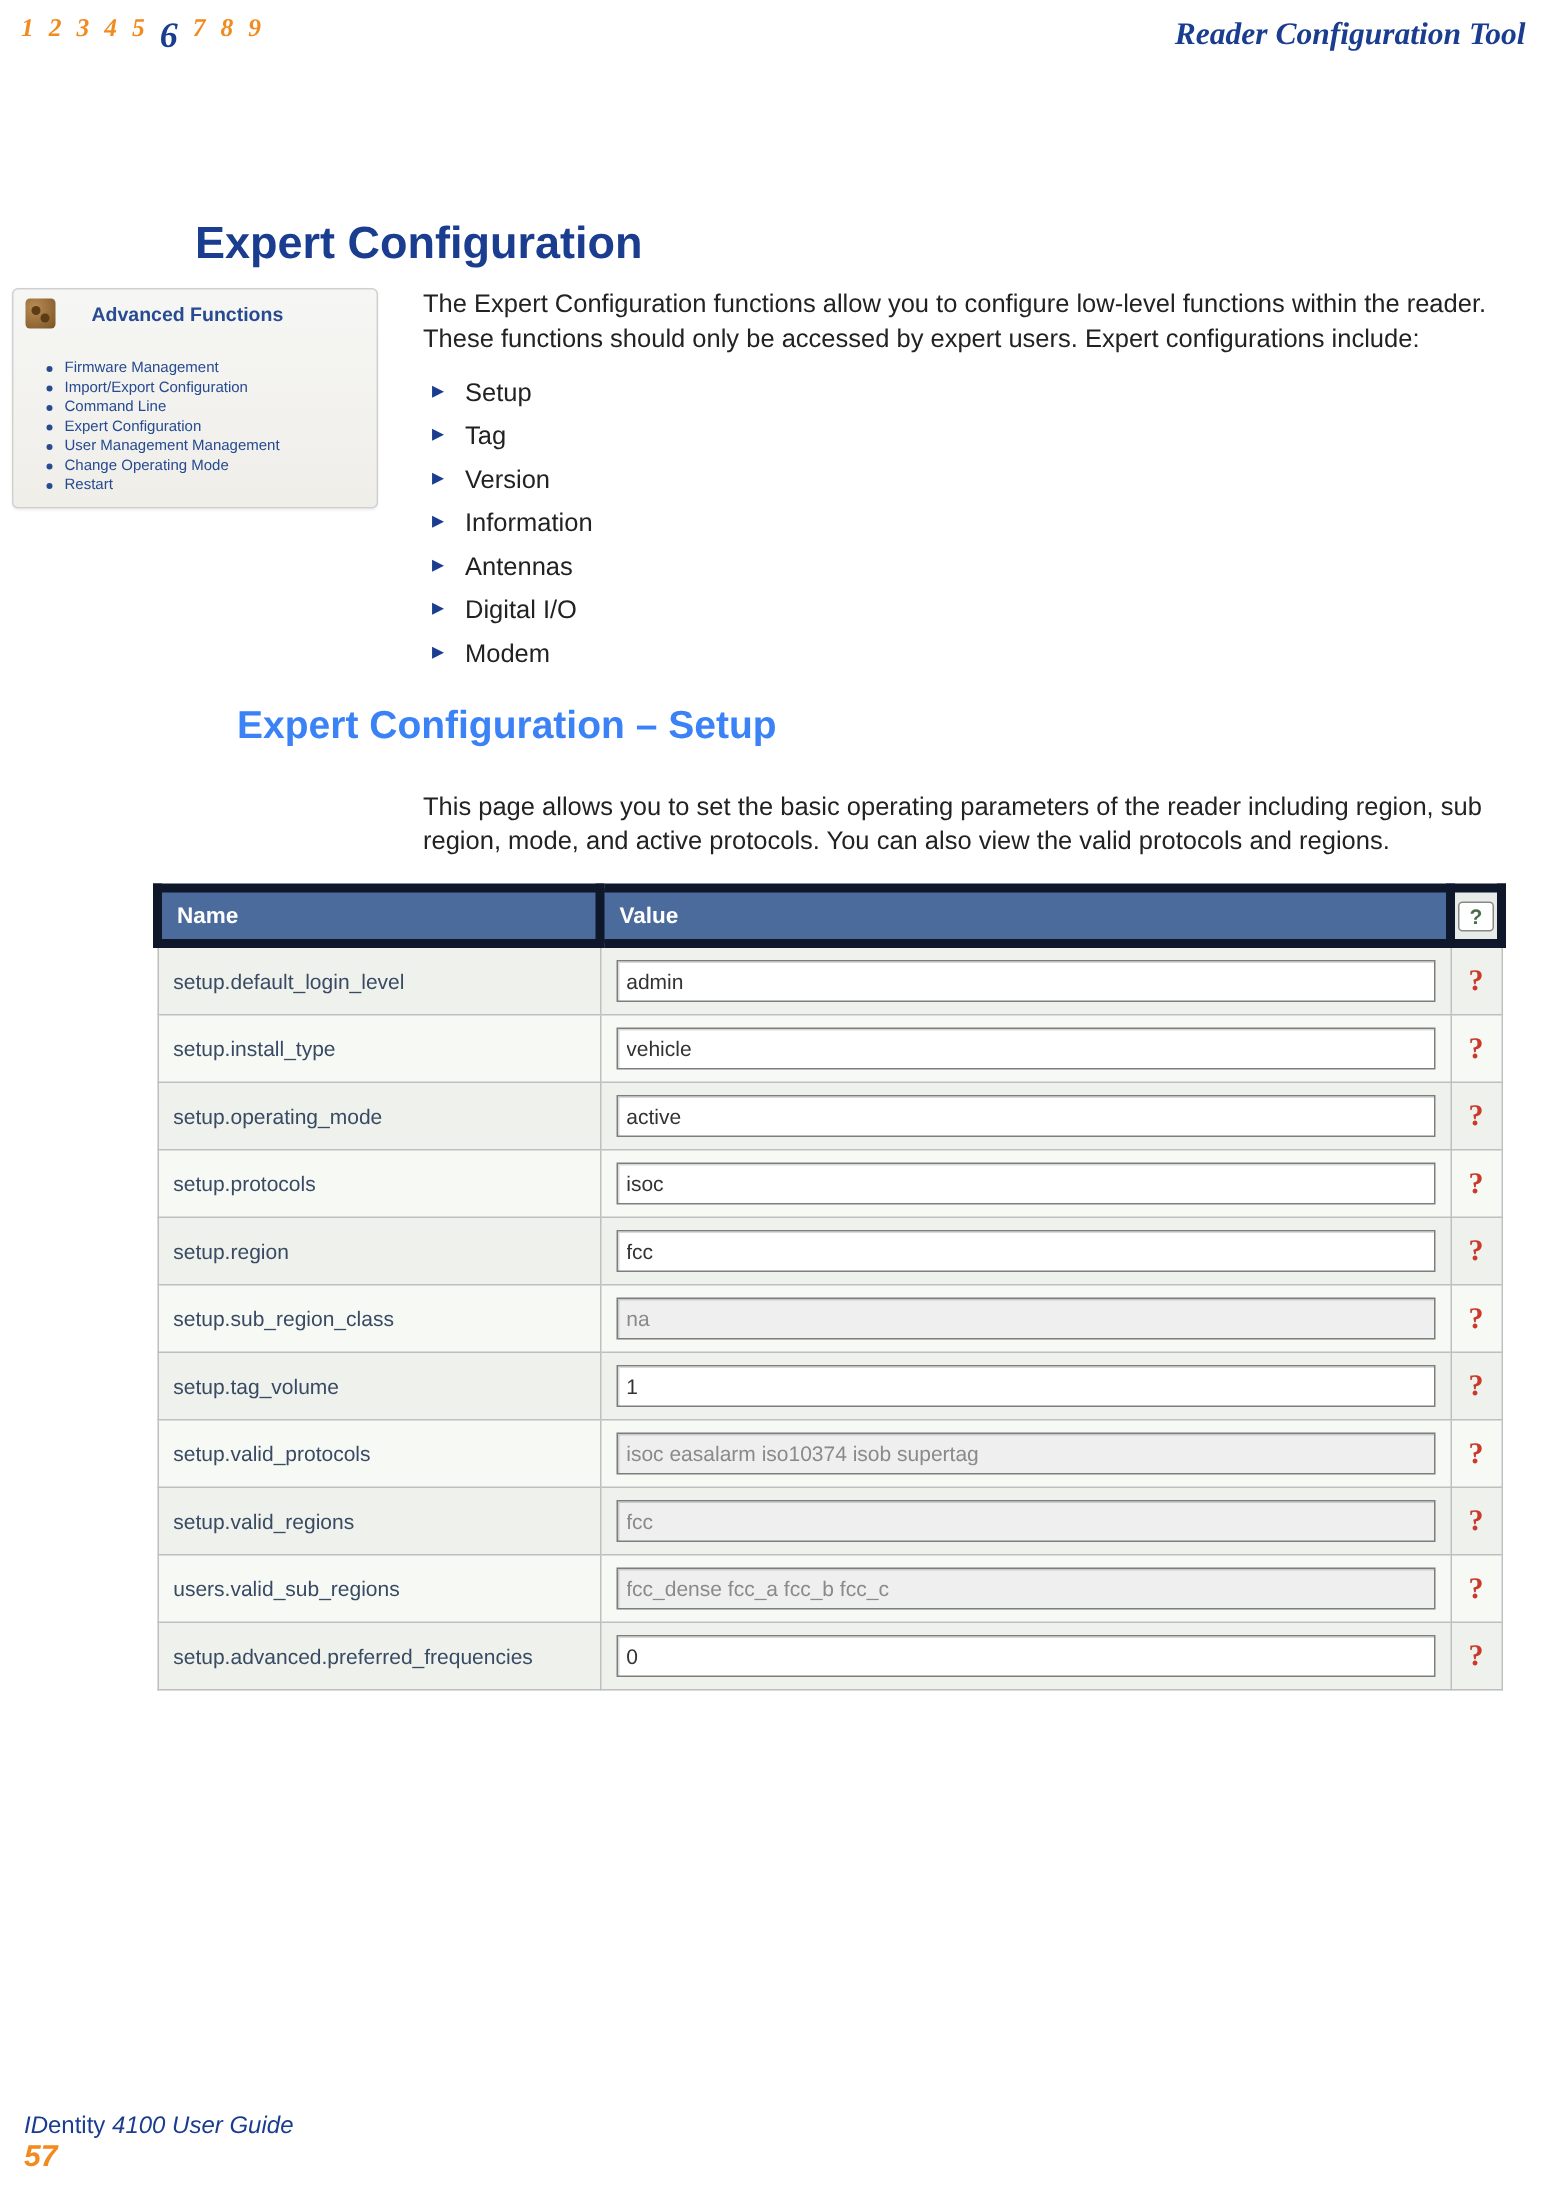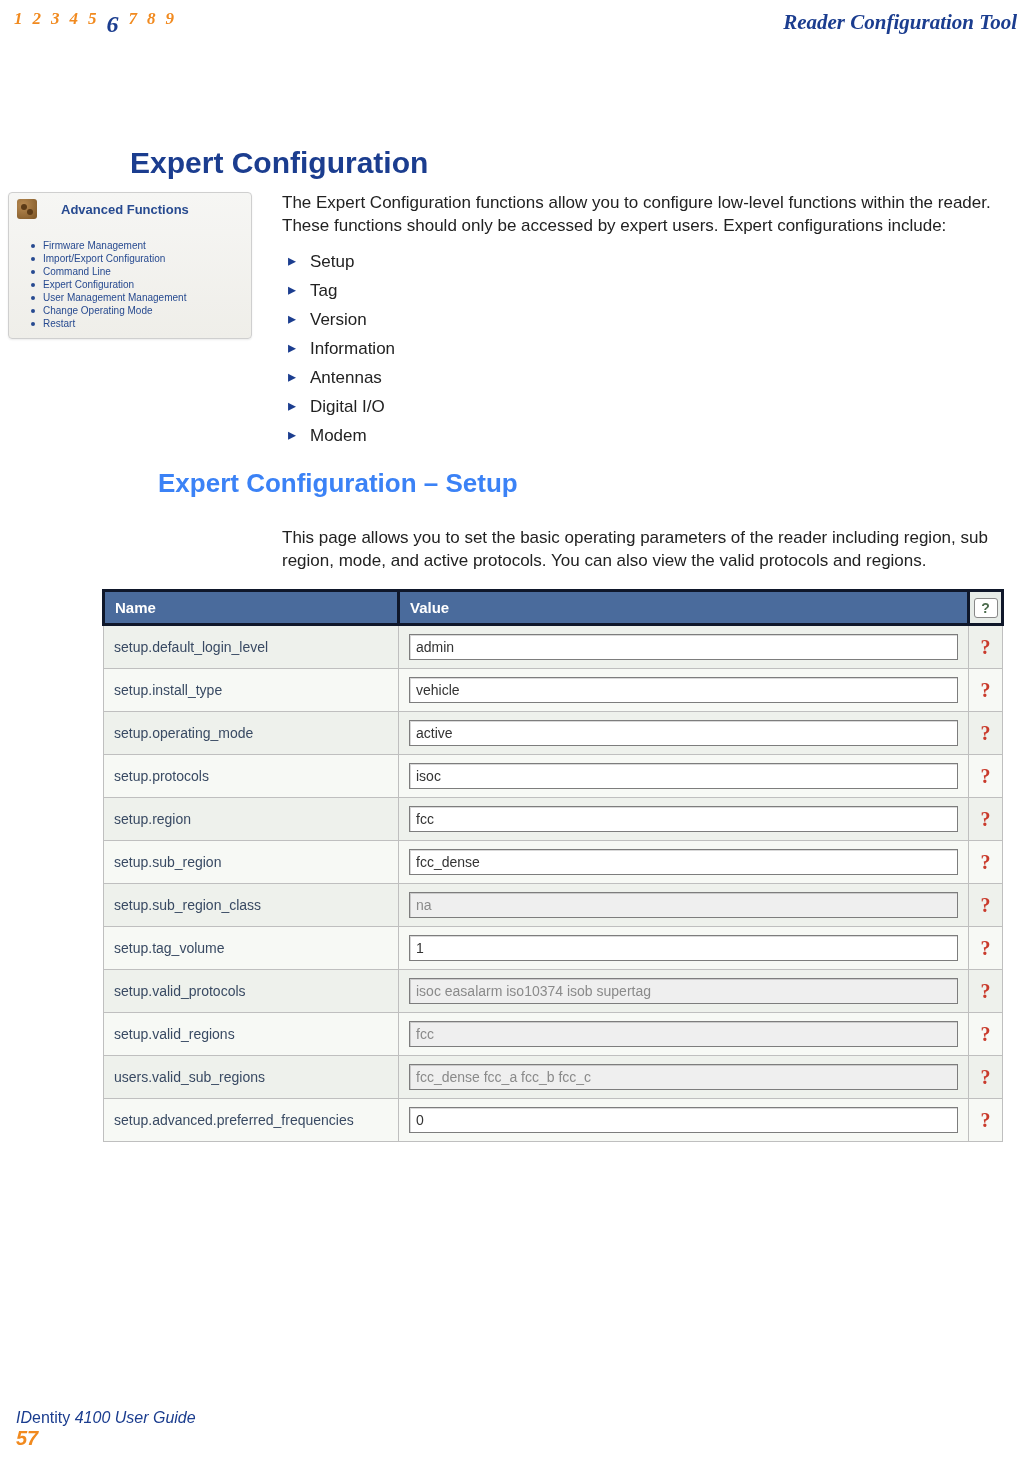--- a/index.html
+++ b/index.html
@@ -137,21 +137,21 @@
     border-collapse: collapse;
     font-family: Arial, sans-serif;
   }
   .config-table thead th {
     background: #4a6b9c;
     color:#fff;
     text-align:left;
     font-weight:bold;
     font-size:15px;
     padding: 7px 10px;
-    border:3px solid #0f172a;
+    border:6px solid #0f172a;
   }
   .config-table thead th.help-col{
     width:34px; text-align:center; background:#e7ece8; padding:2px;
   }
   .help-box{
     display:inline-block; width:24px; height:20px;
     background:#fff; border:1px solid #888; border-radius:3px;
     color:#4b6b4c; font-weight:bold; font-size:14px; line-height:18px;
     text-align:center;
   }
@@ -168,21 +168,21 @@
   .config-table td.help-cell{ width:34px; text-align:center; }
   .qmark{
     color:#c93a2b; font-family: Georgia, serif; font-weight:bold; font-size:20px;
   }
   .val-input{
     width: 100%;
     height: 26px;
     border:1px solid #7d7d7d;
     background:#fff;
     font-size:14px;
-    padding: 2px 6px;
+    padding: 13px 6px;
     color:#333;
     font-family: Arial, sans-serif;
     box-shadow: inset 1px 1px 0 rgba(0,0,0,.15);
   }
   .val-input[disabled]{
     background:#efefef;
     color:#8a8a8a;
   }
   .footer{
     position:absolute;
@@ -285,25 +285,20 @@
           <td class="name-cell">setup.protocols</td>
           <td><input type="text" class="val-input" value="isoc" style=""></td>
           <td class="help-cell"><span class="qmark">?</span></td>
         </tr>
         <tr>
           <td class="name-cell">setup.region</td>
           <td><input type="text" class="val-input" value="fcc" style=""></td>
           <td class="help-cell"><span class="qmark">?</span></td>
         </tr>
         <tr>
-          <td class="name-cell">setup.sub_region</td>
-          <td><input type="text" class="val-input" value="fcc_dense" style=""></td>
-          <td class="help-cell"><span class="qmark">?</span></td>
-        </tr>
-        <tr>
           <td class="name-cell">setup.sub_region_class</td>
           <td><input type="text" class="val-input" disabled="" value="na" style=""></td>
           <td class="help-cell"><span class="qmark">?</span></td>
         </tr>
         <tr>
           <td class="name-cell">setup.tag_volume</td>
           <td><input type="text" class="val-input" value="1" style=""></td>
           <td class="help-cell"><span class="qmark">?</span></td>
         </tr>
         <tr>

